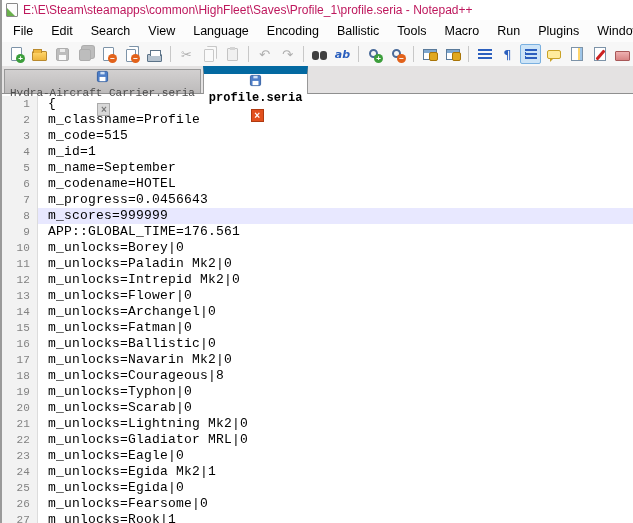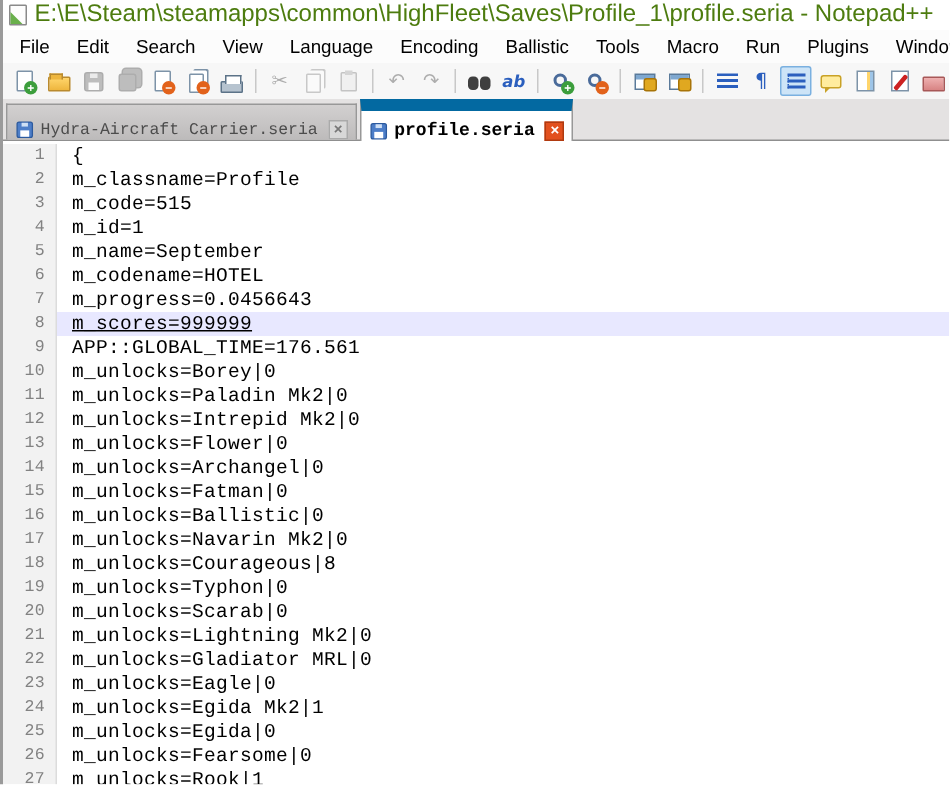--- a/index.html
+++ b/index.html
@@ -7,21 +7,21 @@
   .window {
     position:relative; width:633px; height:523px;
     font-family:"Liberation Sans", sans-serif;
     border-left:2px solid #9a9a9a;
     background:#fff; overflow:hidden;
   }
   
   .titlebar { height:20px; display:flex; align-items:center; gap:5px; padding-left:4px; background:#fff; }
   .npp-icon { position:relative; width:12px; height:14px; background:#fdfdfd; border:1px solid #8a8a8a; border-radius:1px; flex:none; }
   .npp-icon::after { content:""; position:absolute; left:0; bottom:0; width:0; height:0; border-left:8px solid #6ab04c; border-top:8px solid transparent; }
-  .title-text { font-size:16px; color:#4d7c0f; white-space:nowrap; }
+  .title-text { font-size:12px; color:#be185d; white-space:nowrap; }
   
   .menubar { height:22px; display:flex; align-items:center; padding-left:2px; background:#fcfcfc; }
   .mitem { padding:3px 9px; font-size:12.5px; color:#000000; cursor:default; }
   
   .toolbar { height:24px; display:flex; align-items:center; padding-left:4px; gap:2px; background:#f7f7f7; }
   .tsep { width:1px; height:16px; background:#c8c8c8; margin:0 3px; flex:none; }
   .tbtn { width:21px; height:20px; flex:none; position:relative; display:flex; align-items:center; justify-content:center; border:1px solid transparent; border-radius:2px; }
   .tbtn.active { background:#cde4f7; border-color:#7ab0e0; }
   .tbtn.disabled { filter:grayscale(1); opacity:.45; }
   .icn { position:relative; display:inline-block; flex:none; }
@@ -52,35 +52,35 @@
   .i-window-lock::after { content:""; position:absolute; right:-2px; bottom:-2px; width:7px; height:7px; background:#e0a820; border:1px solid #a87408; border-radius:2px; }
   .i-wrap-lines { width:14px; height:10px; background:repeating-linear-gradient(#2b5fbe 0 2px, transparent 2px 4px); }
   .i-indent-lines { width:12px; height:10px; background:repeating-linear-gradient(#2b5fbe 0 2px, transparent 2px 4px); border-left:1px dotted #2b5fbe; padding-left:2px; }
   .i-tooltip { width:14px; height:9px; background:#ffec9e; border:1px solid #c9a227; border-radius:2px; margin-top:1px; }
   .i-tooltip::after { content:""; position:absolute; left:2px; bottom:-4px; width:0; height:0; border-top:4px solid #c9a227; border-right:4px solid transparent; }
   .i-doc-map { width:12px; height:14px; border:1px solid #7d93a8; background:linear-gradient(to right, #fff 0 6px, #ffd56b 6px 8px, #9ec5e8 8px); }
   .i-func-list { width:12px; height:14px; border:1px solid #7d93a8; background:#fff; }
   .i-func-list::after { content:""; position:absolute; left:4px; top:1px; width:3px; height:12px; background:#cc2222; transform:rotate(40deg); border-radius:1px; }
   
   .tabbar { height:28px; background:#e4e2e2; border-bottom:1px solid #8f8f8f; display:flex; align-items:flex-end; padding-left:2px; }
-  .tab { display:flex; align-items:flex-end; gap:4px; padding:0 5px; height:24px; margin-right:2px;
+  .tab { display:flex; align-items:center; gap:4px; padding:0 5px; height:24px; margin-right:2px;
          background:linear-gradient(#d2d0d0,#bdbbbb); border:1px solid #989898; border-bottom:none;
-         font-family:"Liberation Mono", monospace; font-size:11px; color:#4c4c4c; white-space:nowrap; }
+         font-family:"Liberation Mono", monospace; font-size:11px; color:#4c4c4c; white-space:nowrap;flex-direction:column; }
   .tab .tabicon { transform:scale(.85); }
   .tab.active { height:28px; background:#fff; border-top:8px solid #0369a1; margin-bottom:-1px; color:#000; font-weight:bold; font-size:12px; }
   .tclose { width:13px; height:13px; font:bold 10px/12px "Liberation Sans",sans-serif; text-align:center; color:#777; background:#d8d8d8; border:1px solid #aaa; margin-left:3px; }
   .tab.active .tclose { background:#e2501e; border-color:#b03a10; color:#fff; }
   
   .editor { height:429px; background:#fff; overflow:hidden; padding-top:2px;
             font-family:"Liberation Mono", monospace; font-size:13px; letter-spacing:.2px; }
   .row { display:flex; height:16px; line-height:16px; }
   .num { flex:none; width:36px; text-align:right; padding-right:7px; background:#f2f2f2; border-right:1px solid #dcdcdc;
          color:#828282; font-size:11px; line-height:16px; }
   .code { flex:1; padding-left:10px; white-space:pre; color:#000; }
-  .row.cur .code { background:#e8e8ff;text-decoration:underline; }
+  .row.cur .code { background:#e8e8ff; }
 </style>
 </head>
 <body>
 
 <div class="window">
 
   <div class="titlebar">
     <span class="npp-icon"></span>
     <span class="title-text">E:\E\Steam\steamapps\common\HighFleet\Saves\Profile_1\profile.seria - Notepad++</span>
   </div>

